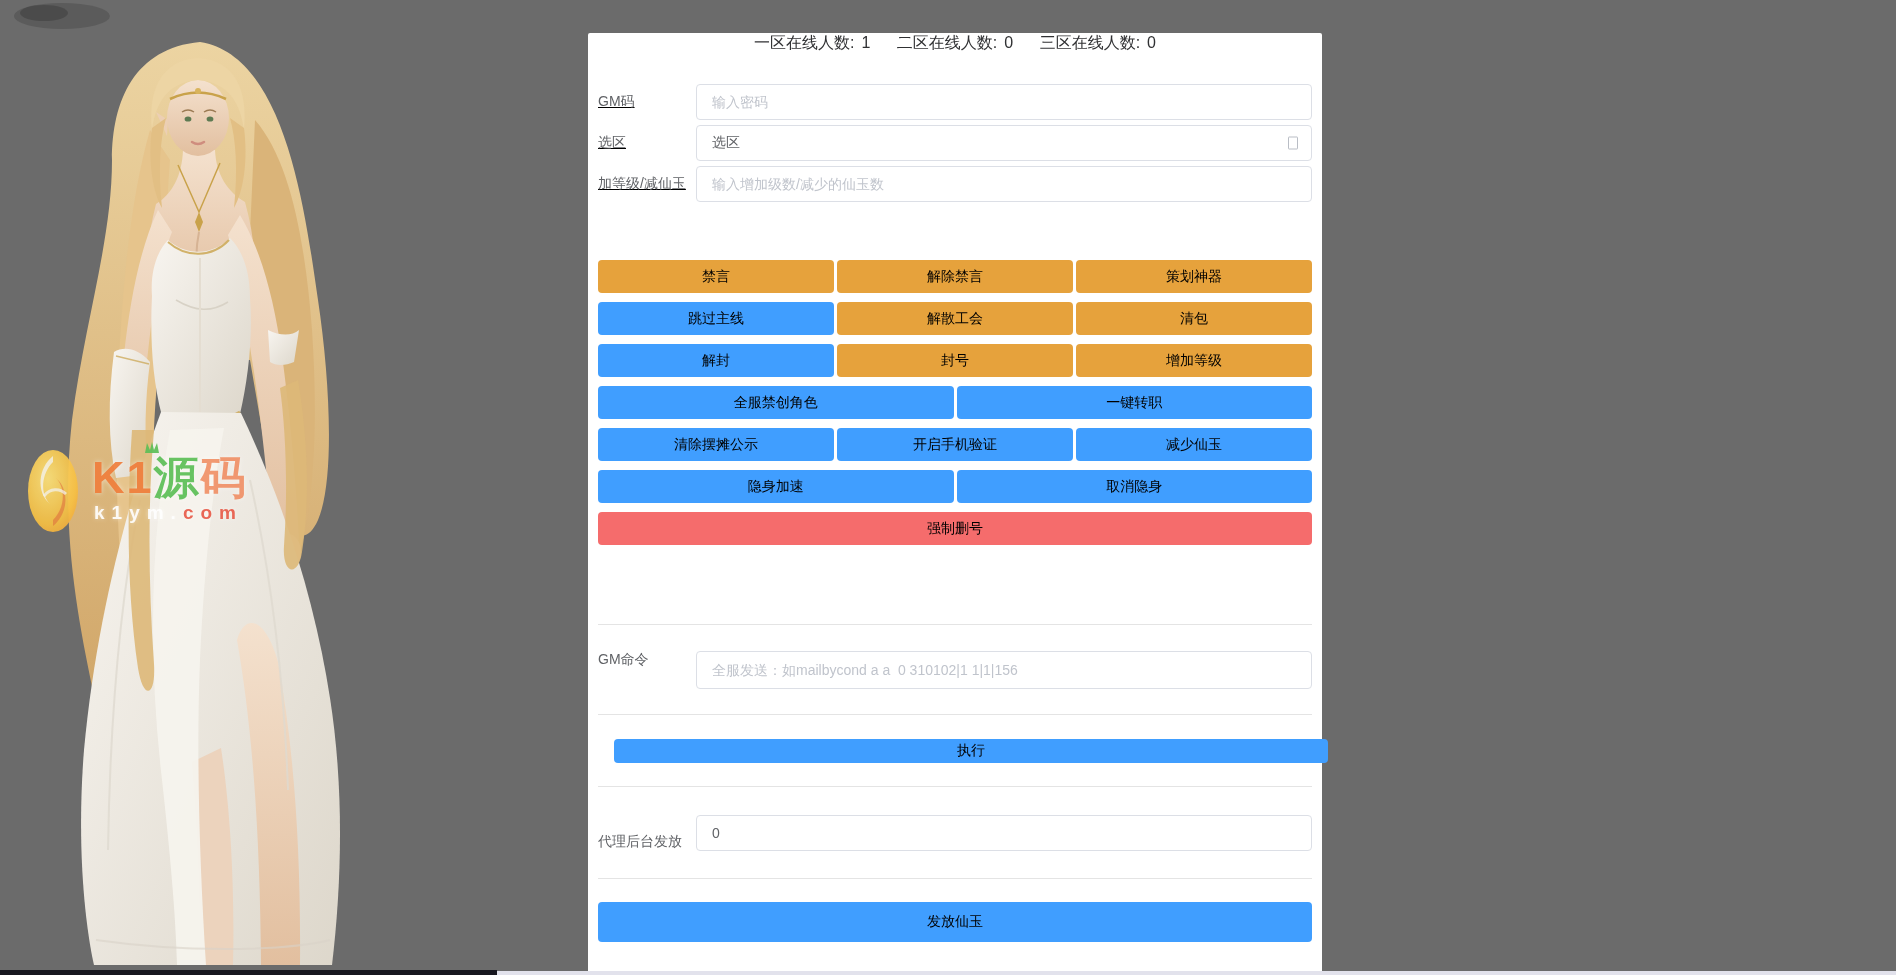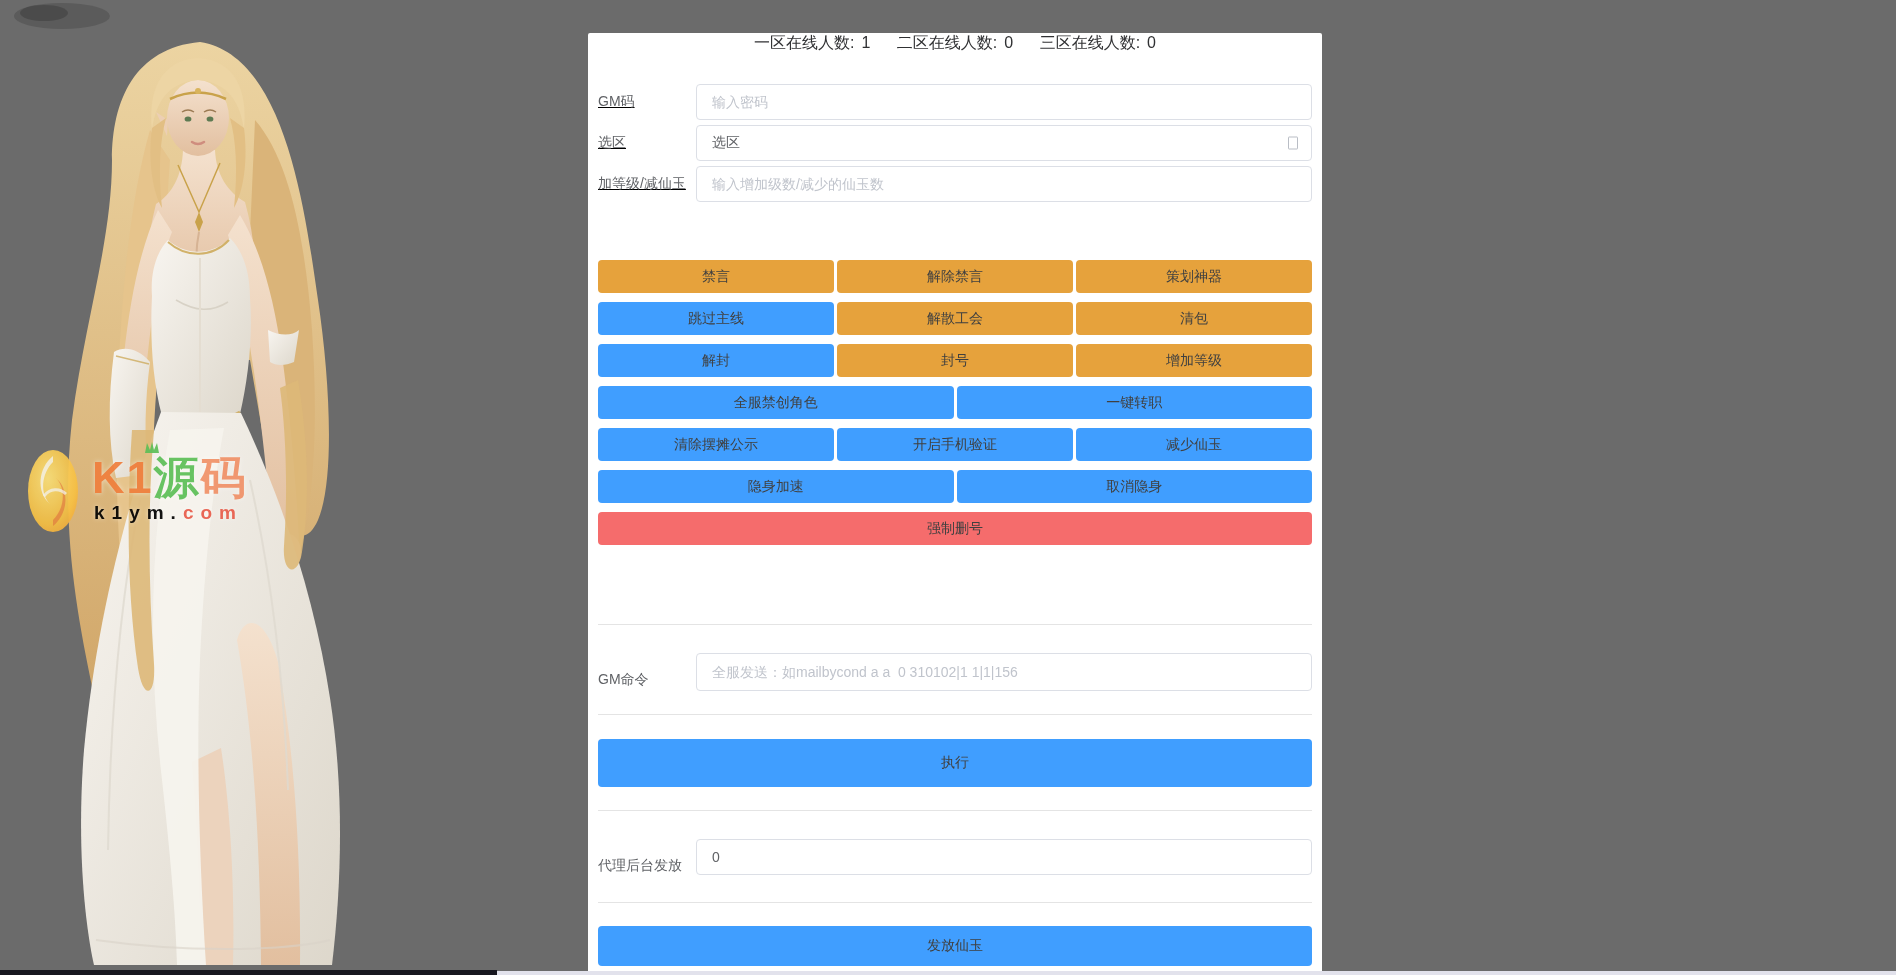--- a/index.html
+++ b/index.html
@@ -19,21 +19,21 @@
   .watermark{position:absolute;left:26px;top:446px;width:215px;height:90px;opacity:.92;pointer-events:none;}
   .wm-logo{position:absolute;left:0;top:2px;}
   .wm-title{position:absolute;left:66px;top:2px;font-size:45px;font-weight:bold;letter-spacing:2px;white-space:nowrap;
     text-shadow:0 0 5px rgba(255,255,255,.55);}
   .wm-k1{color:#f07f3d;}
   .wm-src{color:#5dbf57;}
   .wm-src2{color:#f08050;opacity:.85;}
   .wm-crown{position:absolute;left:118px;top:-4px;}
   .wm-domain{position:absolute;left:68px;top:56px;font-size:19px;font-weight:bold;letter-spacing:7px;white-space:nowrap;
     text-shadow:0 0 4px rgba(255,255,255,.5);}
-  .wm-dom-g{color:#000000;}
+  .wm-dom-g{color:#ffffff;}
   .wm-dom-o{color:#e85c4a;}
 
   
   .panel{position:absolute;left:588px;top:33px;width:734px;bottom:0;background:var(--panel-bg);
     padding:0 10px;border-radius:2px 2px 0 0;}
   .status{height:42px;text-align:center;font-size:16px;color:var(--text);}
   .status-item{margin:0 11px;}
   .status-val{margin-left:7px;}
 
   .form-area{margin-top:9px;}
@@ -42,35 +42,35 @@
   .field-wrap{flex:1;position:relative;height:36px;}
   .tfield{width:100%;height:36px;border:1px solid var(--border);border-radius:4px;padding:0 15px;
     font-size:14px;color:var(--label);background:#fff;outline:none;font-family:inherit;}
   .tfield::placeholder{color:var(--placeholder);}
   .tofu{position:absolute;right:14px;top:50%;transform:translateY(-50%);width:10px;height:13px;
     border:1px solid #b9bdc5;border-radius:1px;}
 
   .grid{margin-top:58px;}
   .grid-row{display:flex;gap:3px;margin-bottom:9px;}
   .btn{flex:1;height:33px;display:flex;align-items:center;justify-content:center;border:none;
-    border-radius:4px;color:#404040;font-size:14px;cursor:pointer;font-family:inherit;text-align:right;}
+    border-radius:4px;color:#000000;font-size:14px;cursor:pointer;font-family:inherit;text-align:right;}
   .btn-warning{background:var(--warning);}
   .btn-primary{background:var(--primary);}
   .btn-danger{background:var(--danger);}
   .full{width:100%;}
 
   .divider{height:1px;background:var(--divider);}
   .d1{margin-top:79px;}
   .d2{margin-top:25px;}
   .d3{margin-top:23px;}
   .d4{margin-top:27px;}
 
-  .gm-row{margin-top:26px;display:flex;align-items:flex-end;height:38px;}
+  .gm-row{margin-top:26px;display:flex;align-items:flex-start;height:38px;}
   .gm-row .tfield{height:38px;}
-  .exec-btn{margin-top:24px;height:48px;}
+  .exec-btn{margin-top:24px;height:24px;margin-left:16px;}
   .agent-row{margin-top:28px;display:flex;align-items:flex-end;height:36px;}
   .bottom-btn{margin-top:23px;height:40px;}
 
   
   .edge-dark{position:absolute;left:0;bottom:0;width:497px;height:5px;background:#17171f;z-index:6;}
   .edge-light{position:absolute;left:497px;right:0;bottom:0;height:4px;background:#e2e2ec;z-index:6;}
 </style>
 </head>
 <body>
 

